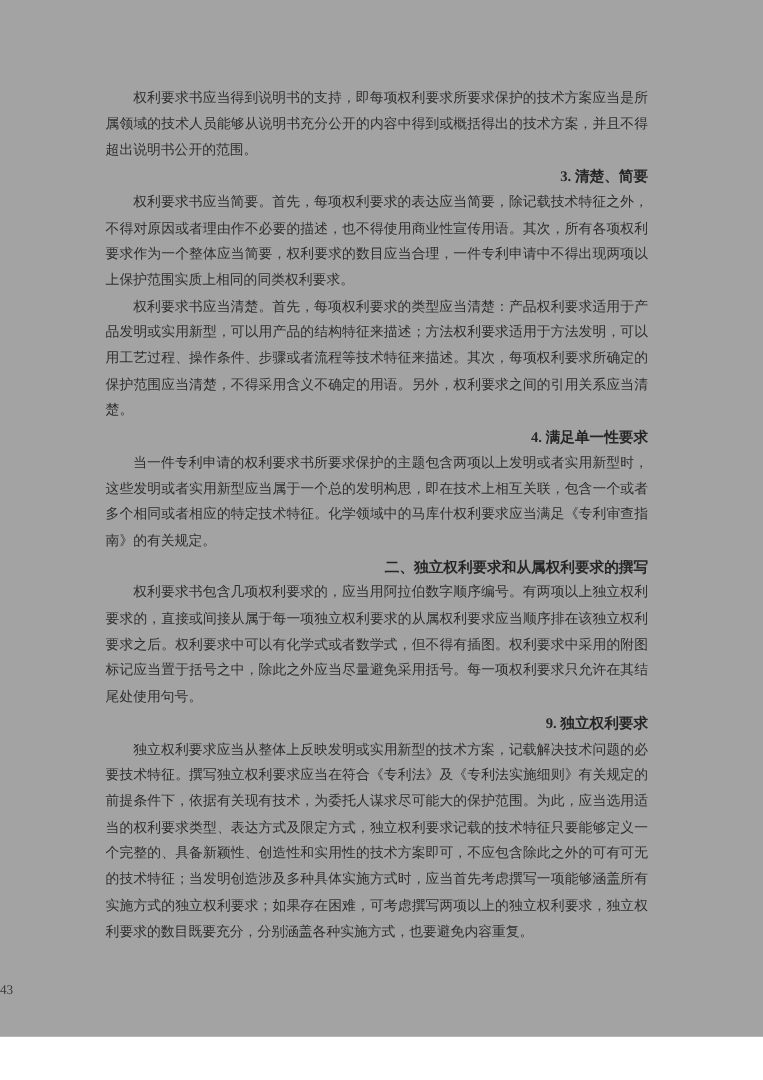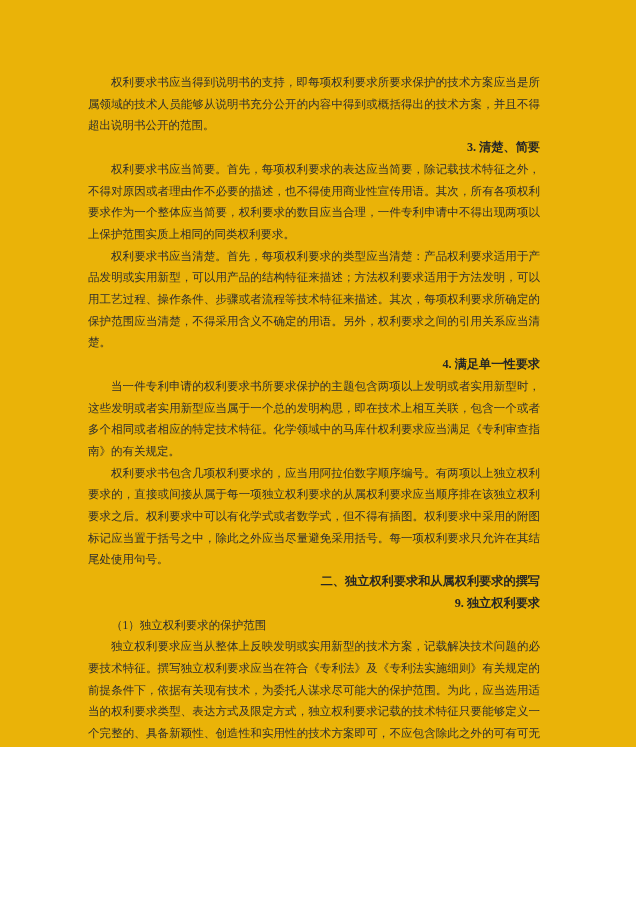--- a/index.html
+++ b/index.html
@@ -8,22 +8,22 @@
   }
   body {
     width: 636px;
     height: 900px;
     background: #ffffff;
     font-family: "Liberation Serif", serif;
   }
   .doc-page {
     position: relative;
     width: 636px;
-    height: 747px;
-    background: #eab308;
+    height: 864px;
+    background: #a3a3a3;
     overflow: hidden;
   }
   .doc-content {
     position: absolute;
     left: 88px;
     top: 72px;
     width: 452px;
     color: #2e2e2e;
     font-size: 11.5px;
     line-height: 21.7px;
@@ -60,20 +60,19 @@
 <body>
 
 <div class="doc-page">
   <div class="doc-content" id="doc-content">
       <p class="blk paragraph">权利要求书应当得到说明书的支持，即每项权利要求所要求保护的技术方案应当是所属领域的技术人员能够从说明书充分公开的内容中得到或概括得出的技术方案，并且不得超出说明书公开的范围。</p>
       <p class="blk heading">3. 清楚、简要</p>
       <p class="blk paragraph">权利要求书应当简要。首先，每项权利要求的表达应当简要，除记载技术特征之外，不得对原因或者理由作不必要的描述，也不得使用商业性宣传用语。其次，所有各项权利要求作为一个整体应当简要，权利要求的数目应当合理，一件专利申请中不得出现两项以上保护范围实质上相同的同类权利要求。</p>
       <p class="blk paragraph">权利要求书应当清楚。首先，每项权利要求的类型应当清楚：产品权利要求适用于产品发明或实用新型，可以用产品的结构特征来描述；方法权利要求适用于方法发明，可以用工艺过程、操作条件、步骤或者流程等技术特征来描述。其次，每项权利要求所确定的保护范围应当清楚，不得采用含义不确定的用语。另外，权利要求之间的引用关系应当清楚。</p>
       <p class="blk heading">4. 满足单一性要求</p>
       <p class="blk paragraph">当一件专利申请的权利要求书所要求保护的主题包含两项以上发明或者实用新型时，这些发明或者实用新型应当属于一个总的发明构思，即在技术上相互关联，包含一个或者多个相同或者相应的特定技术特征。化学领域中的马库什权利要求应当满足《专利审查指南》的有关规定。</p>
+      <p class="blk heading">二、独立权利要求和从属权利要求的撰写</p>
       <p class="blk paragraph">权利要求书包含几项权利要求的，应当用阿拉伯数字顺序编号。有两项以上独立权利要求的，直接或间接从属于每一项独立权利要求的从属权利要求应当顺序排在该独立权利要求之后。权利要求中可以有化学式或者数学式，但不得有插图。权利要求中采用的附图标记应当置于括号之中，除此之外应当尽量避免采用括号。每一项权利要求只允许在其结尾处使用句号。</p>
-      <p class="blk heading">二、独立权利要求和从属权利要求的撰写</p>
       <p class="blk heading">9. 独立权利要求</p>
-      <p class="blk subheading">（1）独立权利要求的保护范围</p>
       <p class="blk paragraph">独立权利要求应当从整体上反映发明或实用新型的技术方案，记载解决技术问题的必要技术特征。撰写独立权利要求应当在符合《专利法》及《专利法实施细则》有关规定的前提条件下，依据有关现有技术，为委托人谋求尽可能大的保护范围。为此，应当选用适当的权利要求类型、表达方式及限定方式，独立权利要求记载的技术特征只要能够定义一个完整的、具备新颖性、创造性和实用性的技术方案即可，不应包含除此之外的可有可无的技术特征；当发明创造涉及多种具体实施方式时，应当首先考虑撰写一项能够涵盖所有实施方式的独立权利要求；如果存在困难，可考虑撰写两项以上的独立权利要求，独立权利要求的数目既要充分，分别涵盖各种实施方式，也要避免内容重复。</p>
     </div>
   <div class="page-number">43</div>
 </div>
 
 </body></html>

